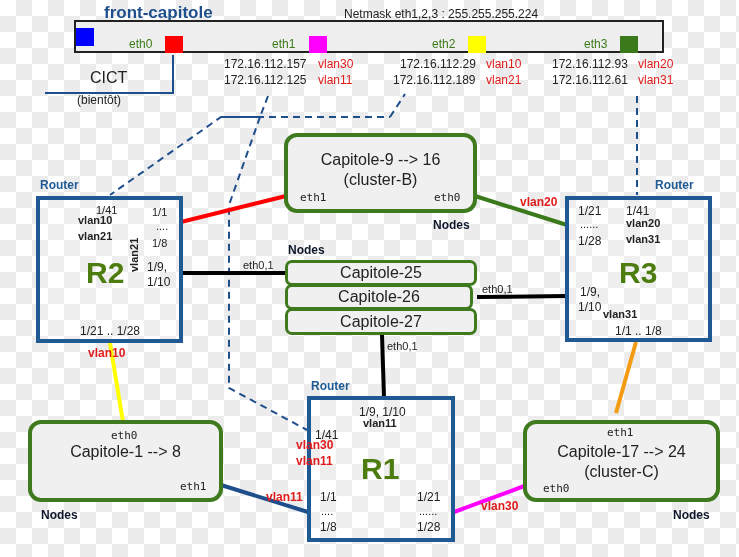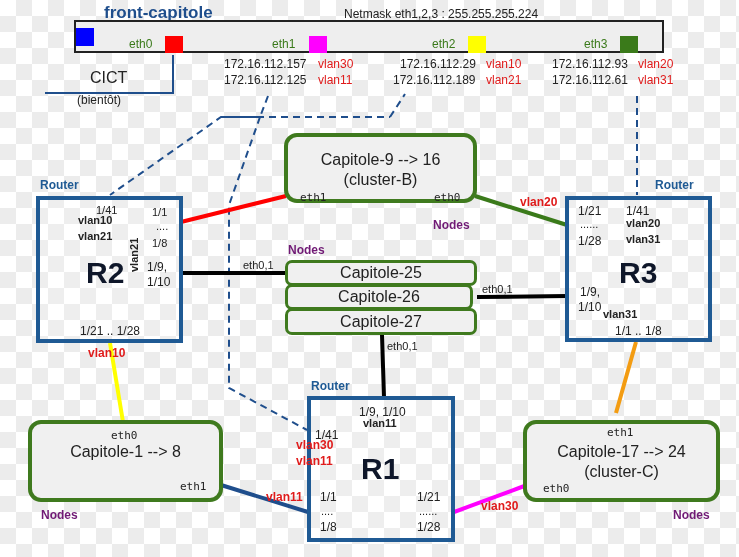--- a/index.html
+++ b/index.html
@@ -15,26 +15,26 @@
   }
   svg.links { position:absolute; left:0; top:0; width:739px; height:557px; }
   .abs { position:absolute; white-space:nowrap; }
   .title { font-weight:bold; color:#1f4e8c; font-size:17px; }
   .ip { font-size:12px; color:#222; }
   .vlan { color:#e01b1b; font-size:12px; }
   .vlanb { color:#e01b1b; font-size:12px; font-weight:bold; }
   .eth-green { color:#3a7a1a; font-size:12px; }
   .mono { font-family:"DejaVu Sans Mono", monospace; font-size:11px; color:#222; }
   .router-label { color:#1f5a94; font-weight:bold; font-size:12px; }
-  .nodes-label { color:#701a75; font-weight:bold; font-size:12px; }
+  .nodes-label { color:#0f172a; font-weight:bold; font-size:12px; }
   .router {
     position:absolute; border:4px solid #1f5a94; background:rgba(255,255,255,0.15);
     box-sizing:border-box;
   }
-  .router-name { position:absolute; font-weight:bold; font-size:30px; color:#0f172a;text-align:right; }
+  .router-name { position:absolute; font-weight:bold; font-size:30px; color:#4d7c0f;text-align:right; }
   .port { position:absolute; font-size:11px; color:#222; white-space:nowrap; }
   .node {
     position:absolute; border:4px solid #3f7a1e; border-radius:13px;
     background:#f0f0f0; box-sizing:border-box; text-align:center; color:#222;
   }
   .node .main { font-size:16px; line-height:20px; }
   .bar {
     position:absolute; left:74px; top:20px; width:590px; height:33px;
     background:#eeeeee; border:2px solid #222; box-sizing:border-box;
   }
@@ -147,21 +147,21 @@
 <div class="abs vlanb" style="left:296px; top:454px;">vlan11</div>
 <div class="abs" style="left:320px; top:490px; font-size:12px; color:#222;">1/1</div>
 <div class="abs" style="left:321px; top:505px; font-size:11px; color:#222;">....</div>
 <div class="abs" style="left:320px; top:520px; font-size:12px; color:#222;">1/8</div>
 <div class="abs" style="left:417px; top:490px; font-size:12px; color:#222;">1/21</div>
 <div class="abs" style="left:419px; top:505px; font-size:11px; color:#222;">......</div>
 <div class="abs" style="left:417px; top:520px; font-size:12px; color:#222;">1/28</div>
 <div class="abs vlanb" style="left:266px; top:490px;">vlan11</div>
 <div class="abs vlanb" style="left:481px; top:499px;">vlan30</div>
 
-<div class="node" style="left:284px; top:133px; width:193px; height:70px;">
+<div class="node" style="left:284px; top:133px; width:193px; height:80px;">
   <div class="main" style="margin-top:13px;">Capitole-9 --&gt; 16</div>
   <div class="main">(cluster-B)</div>
   <div class="abs mono" style="left:12px; top:54px;">eth1</div>
   <div class="abs mono" style="left:146px; top:54px;">eth0</div>
 </div>
 <div class="abs nodes-label" style="left:433px; top:218px;">Nodes</div>
 
 <div class="abs nodes-label" style="left:288px; top:243px;">Nodes</div>
 <div class="node" style="left:285px; top:260px; width:192px; height:26px; border-radius:7px; border-width:3px;">
   <div class="main" style="line-height:20px;">Capitole-25</div>

